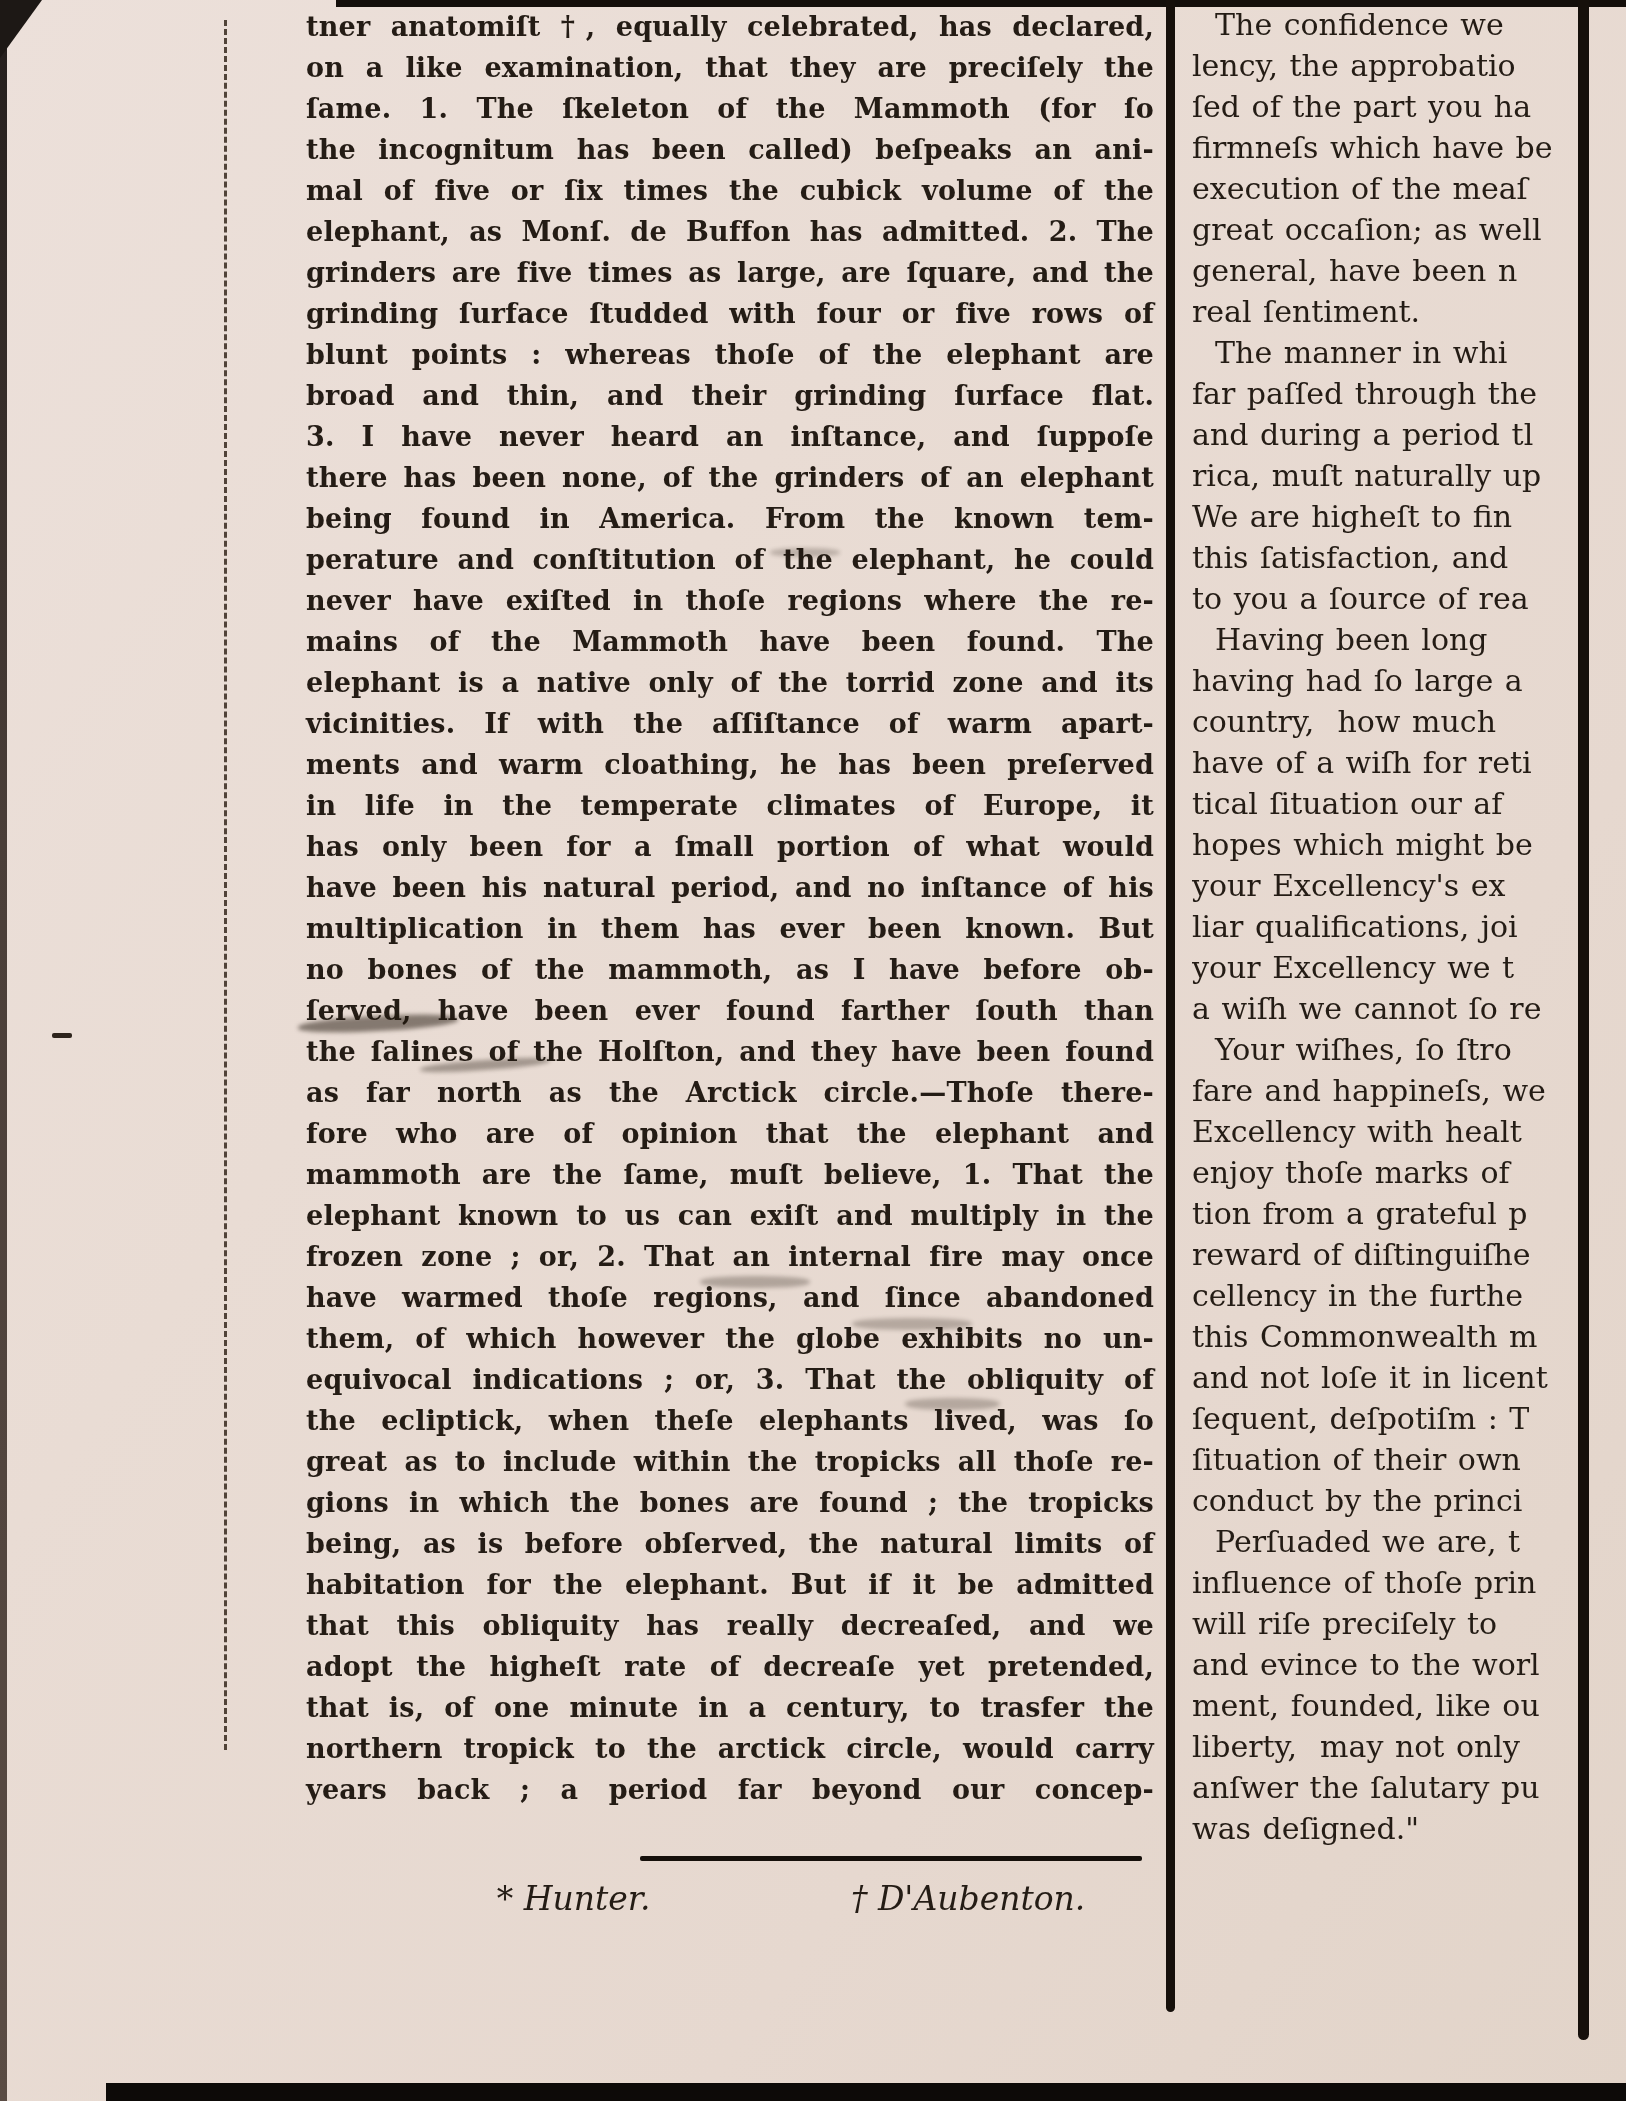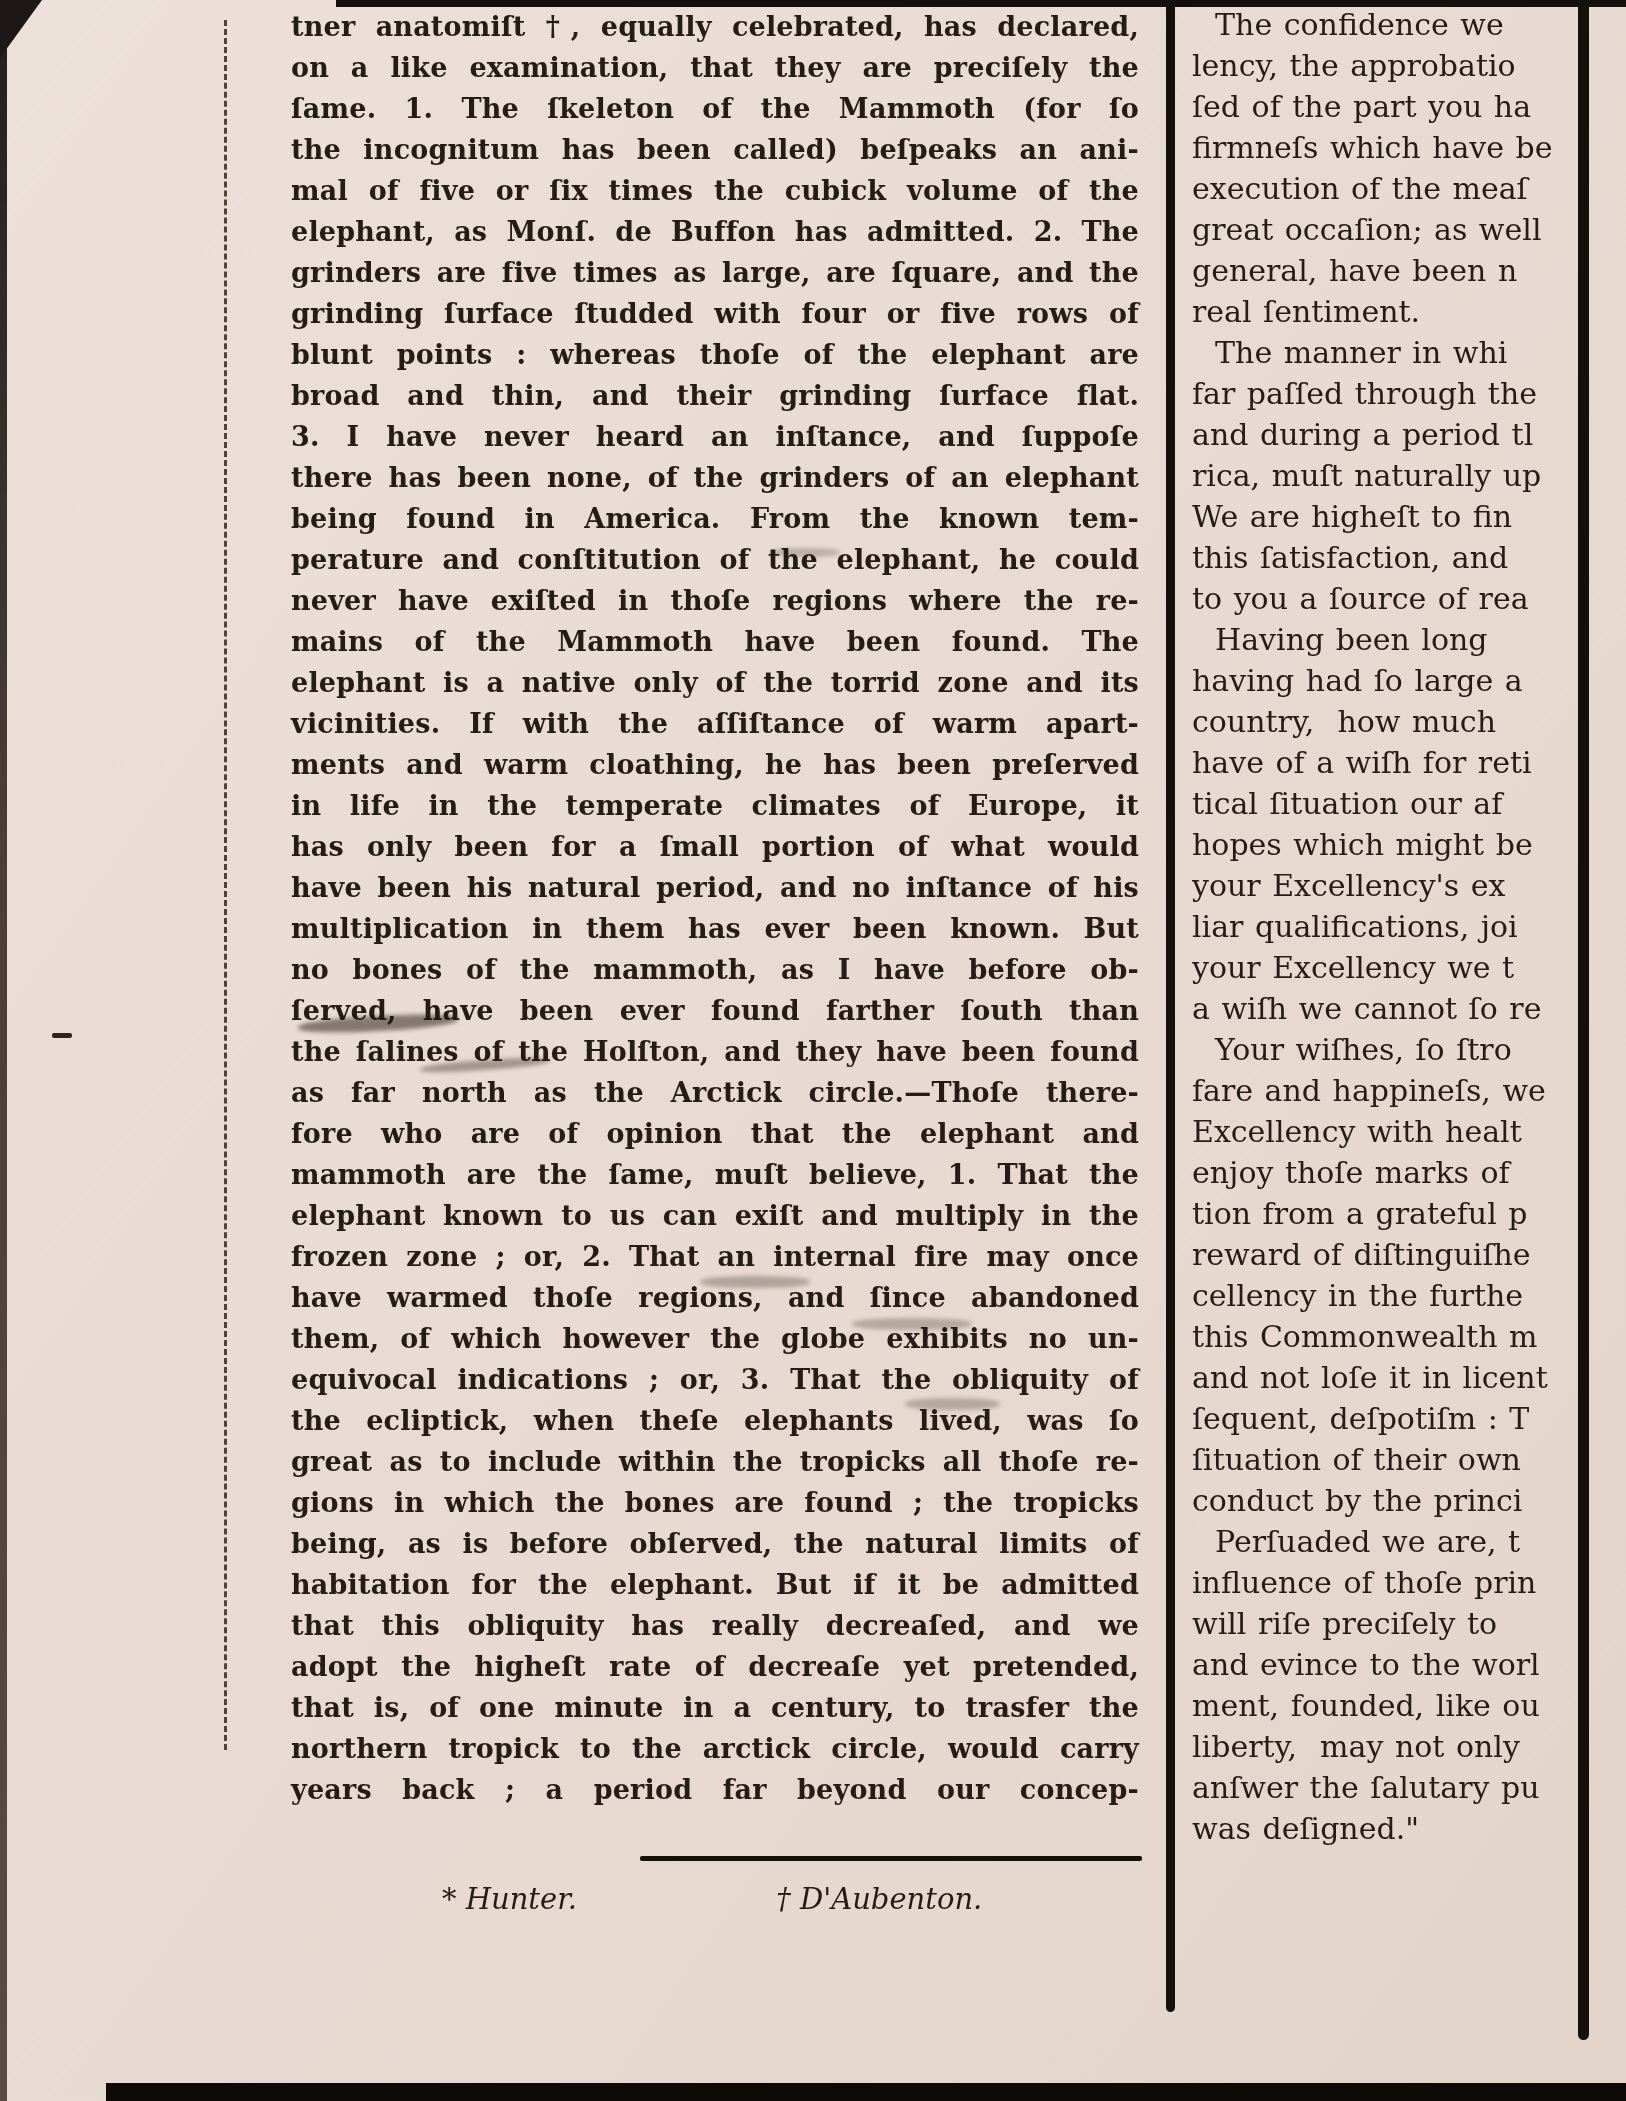--- a/index.html
+++ b/index.html
@@ -58,40 +58,40 @@
     filter: blur(2px); border-radius: 45%;
   }
   .smudge.s1 { left: 298px; top: 1016px; width: 160px; height: 15px; transform: rotate(-3deg); }
   .smudge.s2 { left: 420px; top: 1060px; width: 130px; height: 10px; transform: rotate(-4deg); opacity:.7; }
   .smudge.s3 { left: 700px; top: 1276px; width: 110px; height: 12px; opacity:.55; }
   .smudge.s4 { left: 852px; top: 1318px; width: 120px; height: 12px; opacity:.5; }
   .smudge.s5 { left: 905px; top: 1398px; width: 95px;  height: 12px; opacity:.5; }
   .smudge.s6 { left: 770px; top: 548px;  width: 70px;  height: 9px;  opacity:.45; }
   
   .left-col {
-    position: absolute; left: 291px; top: 6px; width: 848px;
+    position: absolute; left: 306px; top: 6px; width: 848px;
   }
   .left-col .line {
     height: 41px; line-height: 41px;
     font-size: 27px; font-weight: bold; color: #241c15;
     text-align: justify; text-align-last: justify;
     letter-spacing: 0.2px;
   }
   .right-col {
     position: absolute; left: 1192px; top: 4px; width: 384px;
     overflow: hidden;
   }
   .right-col .line {
     height: 41px; line-height: 41px;
     font-size: 30px; font-weight: normal; color: #241c15;
     white-space: pre; word-spacing: 2px;
   }
   .footnotes {
     position: absolute; left: 292px; top: 1878px; width: 848px; height: 42px;
-    font-style: italic; font-size: 29px; line-height: 42px; color: #241c15;
+    font-style: italic; font-size: 33px; line-height: 42px; color: #241c15; text-align: center;
   }
   .footnotes .fn-left  { margin-left: 150px; }
   .footnotes .fn-right { margin-left: 190px; }
 </style>
 </head>
 <body>
 
 <div class="left-edge"></div>
 <div class="corner-wedge"></div>
 <div class="top-bar"></div>

